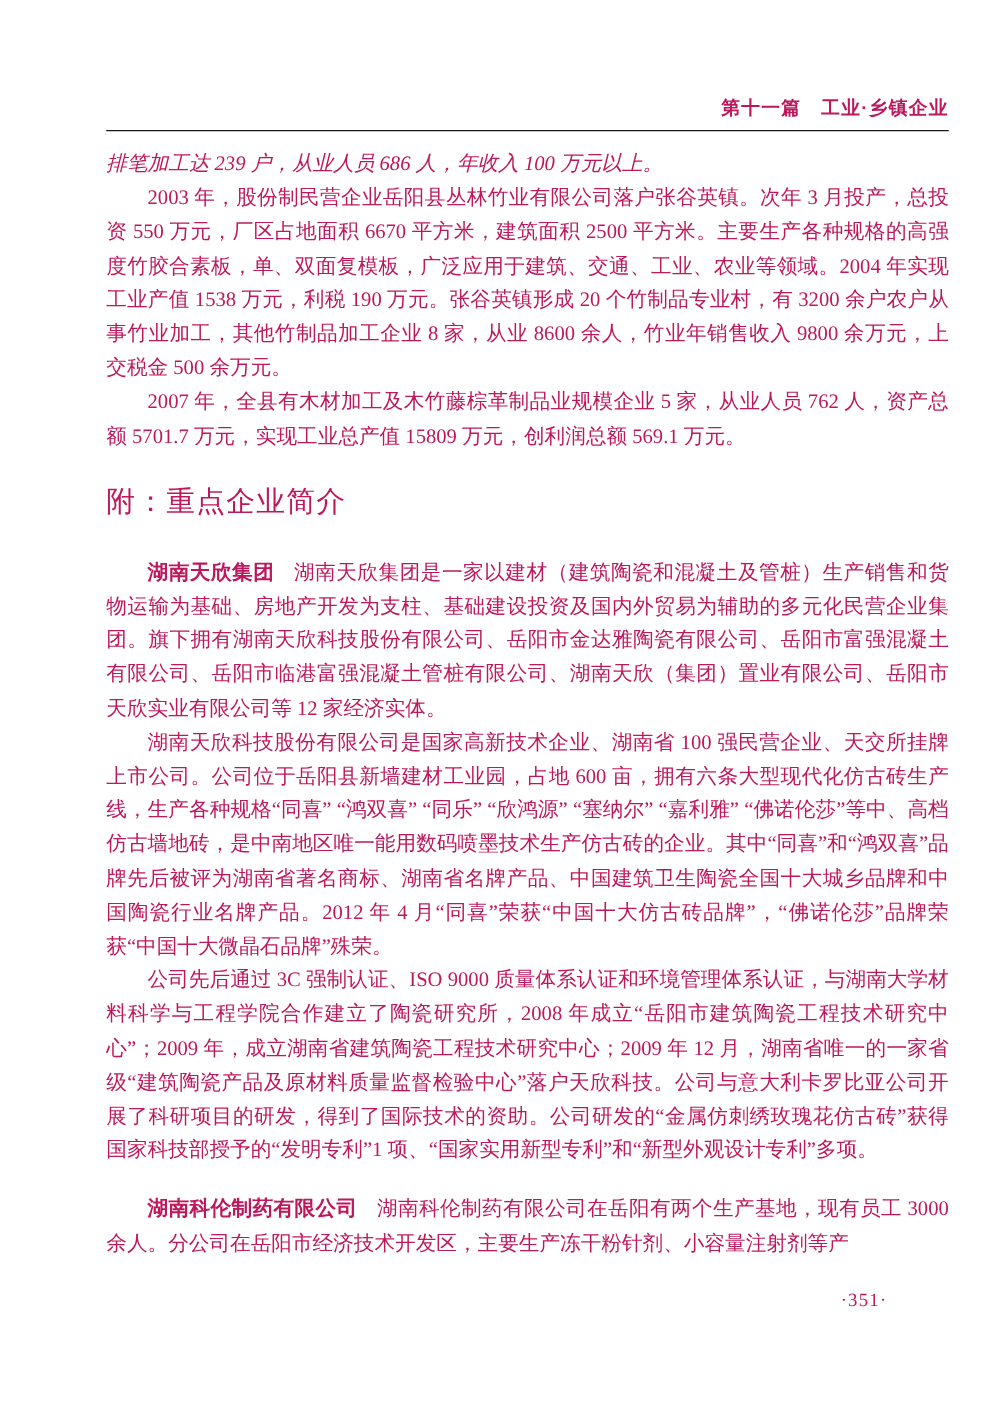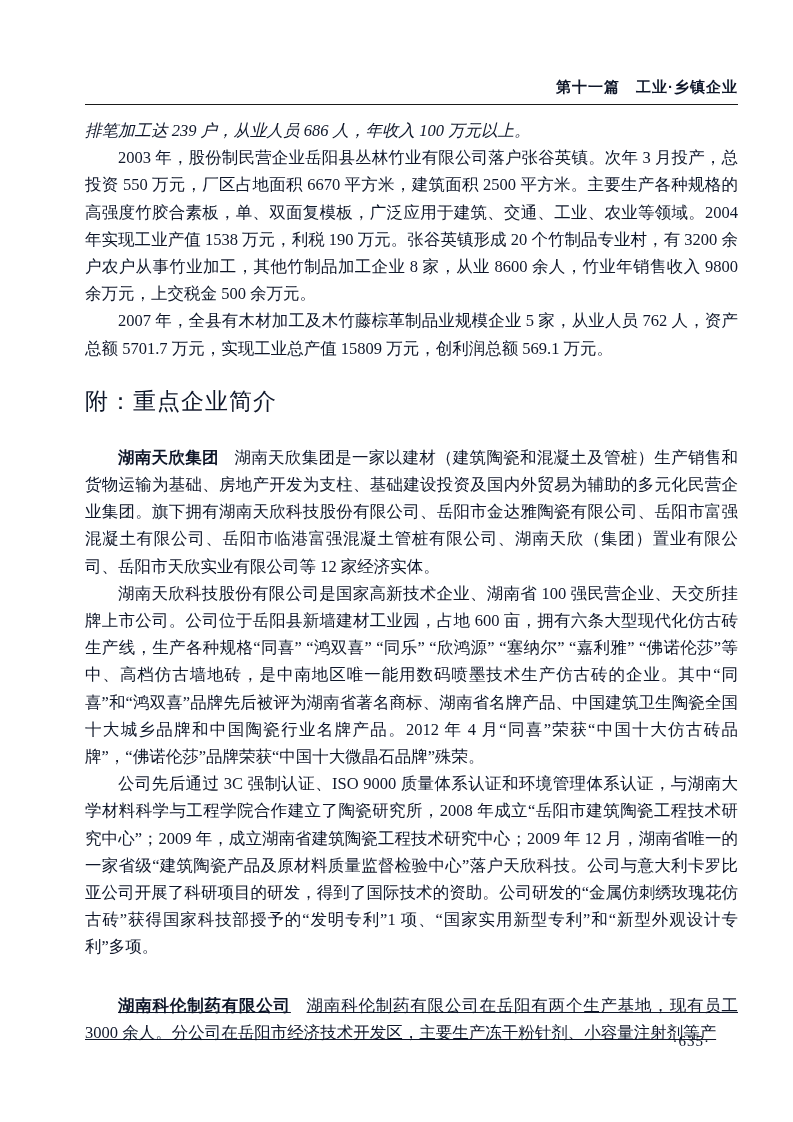--- a/index.html
+++ b/index.html
@@ -6,23 +6,23 @@
     margin: 0;
     padding: 0;
     background: #ffffff;
   }
   .page {
     position: relative;
     width: 793px;
     height: 1122px;
     background: #ffffff;
     box-sizing: border-box;
-    padding: 78px 55px 0 85px;
+    padding: 78px 34px 0 85px;
     overflow: hidden;
-    color: #0f172a;
+    color: #be185d;
   }
   .running-header {
     text-align: right;
     font-family: "Liberation Sans", "DejaVu Sans", sans-serif;
     font-weight: bold;
     font-size: 15px;
     line-height: 18px;
     letter-spacing: 1px;
   }
   .header-rule {
@@ -51,22 +51,21 @@
     font-size: 23px;
     line-height: 28px;
     margin: 25px 0 29px 0;
     letter-spacing: 1px;
   }
   .company-name {
     font-weight: bold;
     margin-right: 0.95em;
   }
   .profile-gap {
-    margin-top: 31px;
-    text-decoration: underline;
+    margin-top: 20px;
   }
   .page-footer {
     position: absolute;
     top: 1033px;
     right: 83px;
     font-family: "Liberation Serif", "DejaVu Serif", serif;
     font-size: 15px;
     letter-spacing: 1px;
   }
 </style>
@@ -98,15 +97,15 @@
     <p class="para">湖南天欣科技股份有限公司是国家高新技术企业、湖南省 100 强民营企业、天交所挂牌上市公司。公司位于岳阳县新墙建材工业园，占地 600 亩，拥有六条大型现代化仿古砖生产线，生产各种规格“同喜” “鸿双喜” “同乐” “欣鸿源” “塞纳尔” “嘉利雅” “佛诺伦莎”等中、高档仿古墙地砖，是中南地区唯一能用数码喷墨技术生产仿古砖的企业。其中“同喜”和“鸿双喜”品牌先后被评为湖南省著名商标、湖南省名牌产品、中国建筑卫生陶瓷全国十大城乡品牌和中国陶瓷行业名牌产品。2012 年 4 月“同喜”荣获“中国十大仿古砖品牌”，“佛诺伦莎”品牌荣获“中国十大微晶石品牌”殊荣。</p>
 
     <p class="para">公司先后通过 3C 强制认证、ISO 9000 质量体系认证和环境管理体系认证，与湖南大学材料科学与工程学院合作建立了陶瓷研究所，2008 年成立“岳阳市建筑陶瓷工程技术研究中心”；2009 年，成立湖南省建筑陶瓷工程技术研究中心；2009 年 12 月，湖南省唯一的一家省级“建筑陶瓷产品及原材料质量监督检验中心”落户天欣科技。公司与意大利卡罗比亚公司开展了科研项目的研发，得到了国际技术的资助。公司研发的“金属仿刺绣玫瑰花仿古砖”获得国家科技部授予的“发明专利”1 项、“国家实用新型专利”和“新型外观设计专利”多项。</p>
 
     <p class="para profile-gap">
       <span class="company-name">湖南科伦制药有限公司</span><span>湖南科伦制药有限公司在岳阳有两个生产基地，现有员工 3000 余人。分公司在岳阳市经济技术开发区，主要生产冻干粉针剂、小容量注射剂等产</span>
     </p>
 
   </div>
 
-  <div class="page-footer">·635·</div>
+  <div class="page-footer">·351·</div>
 
 </div>
 
 </body></html>

